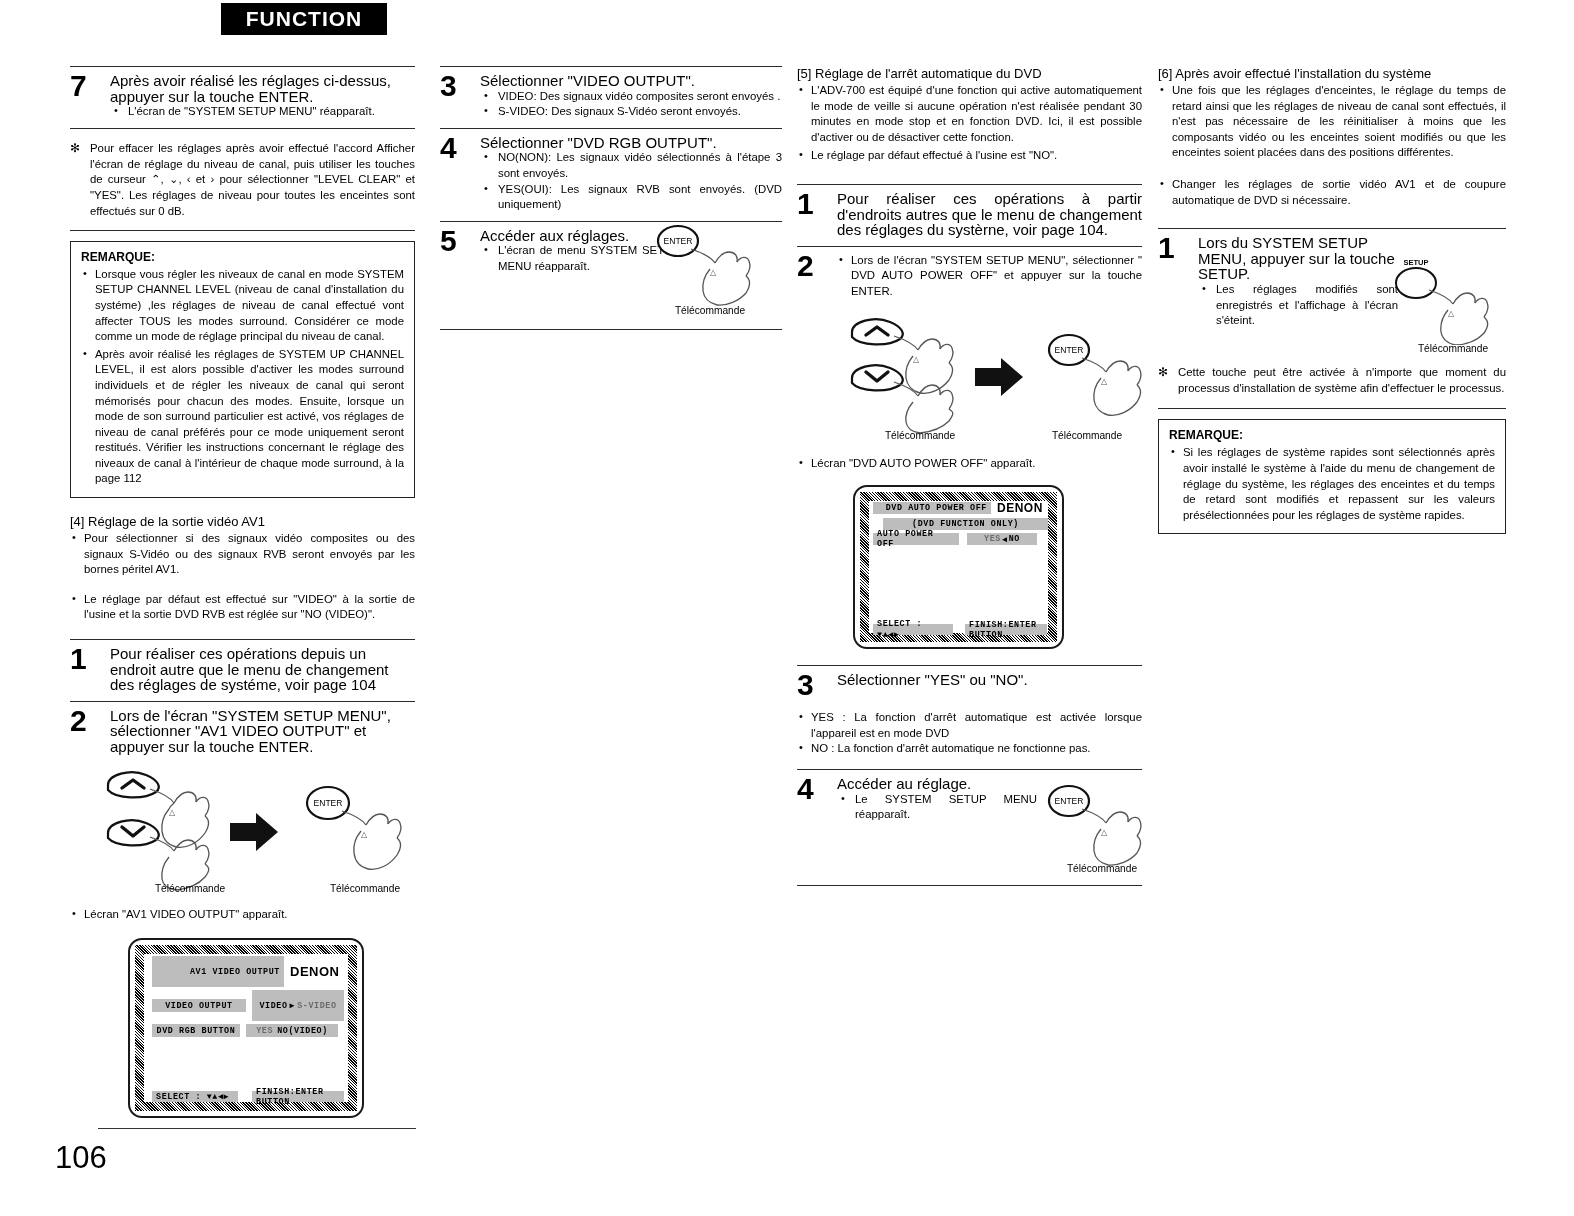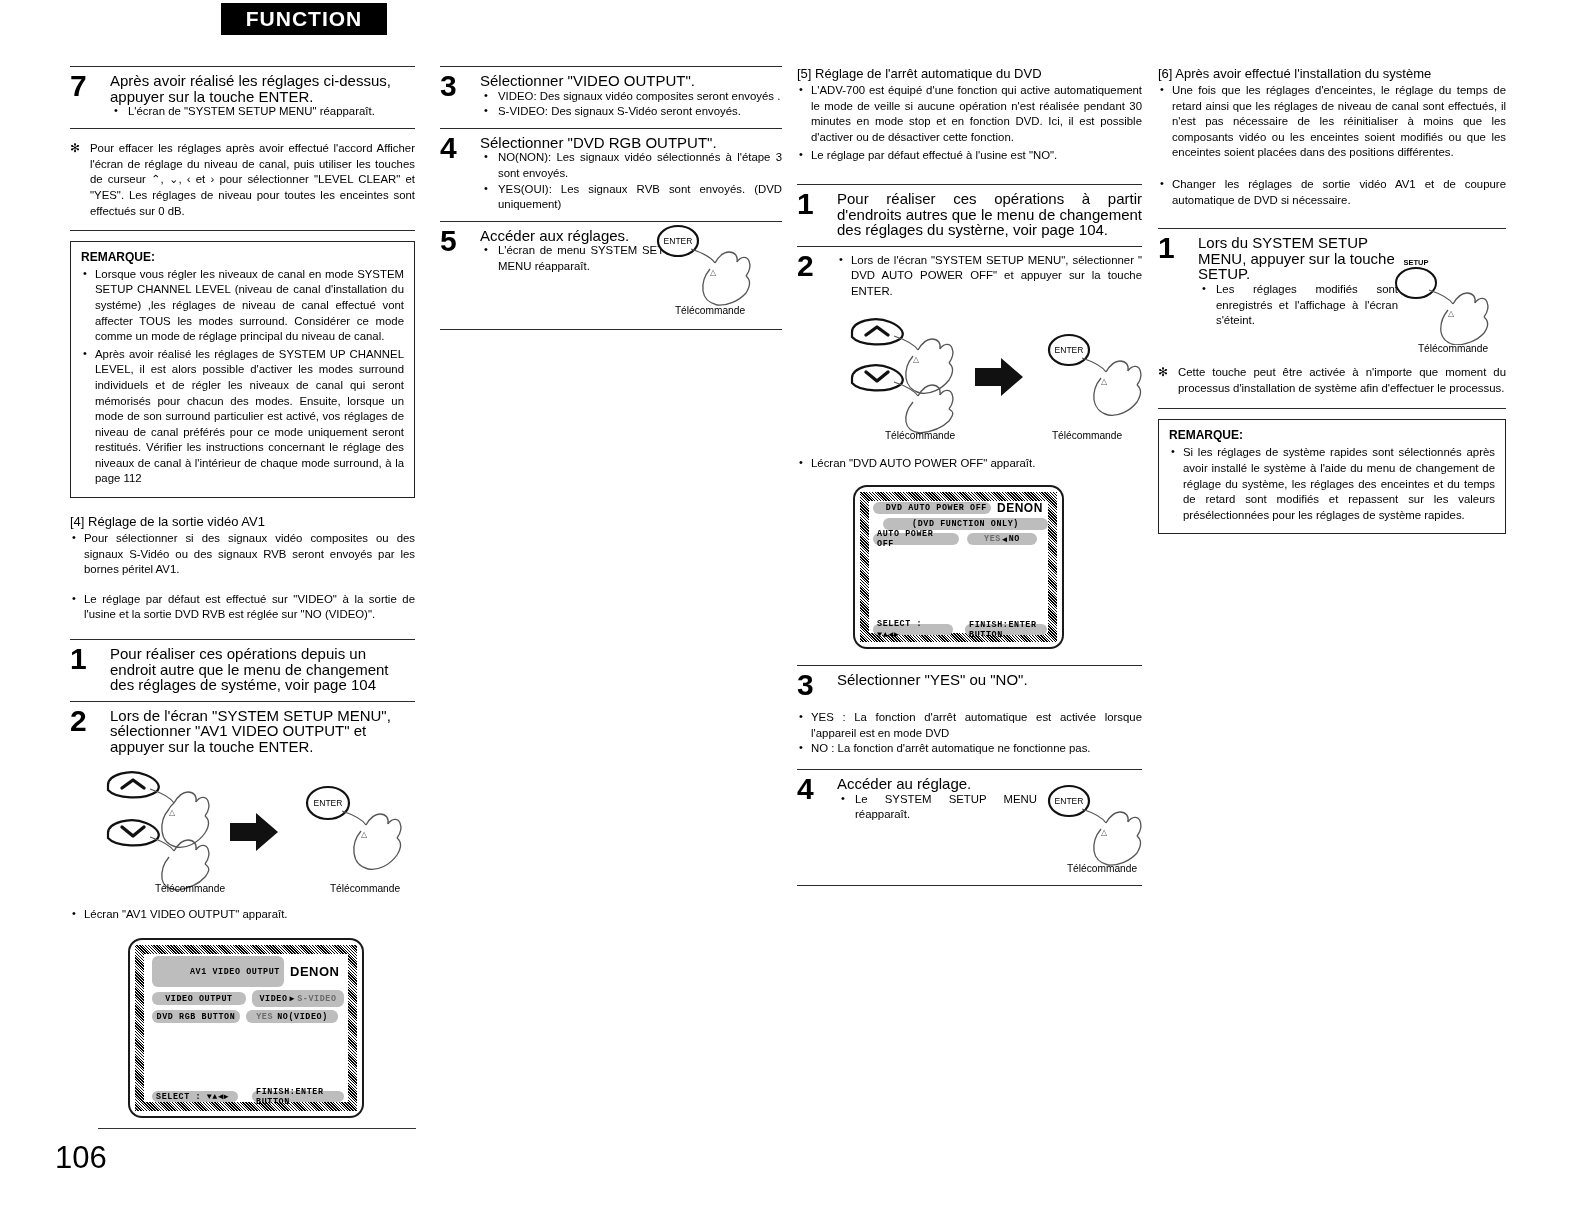--- a/index.html
+++ b/index.html
@@ -49,21 +49,21 @@
   .remote-cap{font-size:10.2px;text-align:center;margin-top:2px;}
 
   
   .tv{position:relative;border:2px solid #1a1a1a;border-radius:14px;background:#fff;}
   .noise{position:absolute;inset:5px;border:9px solid #000;
      border-image: repeating-linear-gradient(45deg,#000 0 1px,#fff 1px 2px) 9;}
   .osd{position:absolute;left:22px;right:18px;top:16px;}
   .osd-row{display:flex;align-items:center;margin-bottom:3px;}
   .bar{background:#bdbdbd;color:#000;font-family:"Liberation Mono",monospace;font-weight:bold;
        font-size:8.4px;letter-spacing:.6px;padding:2px 4px;box-sizing:border-box;
-       display:flex;align-items:center;border-radius:6px;}
+       display:flex;align-items:center;}
   .bar.t{justify-content:flex-end;}
   .bar.c{justify-content:center;}
   .denon{font-family:"Liberation Sans",sans-serif;font-weight:bold;font-size:13px;letter-spacing:.5px;margin-left:6px;}
   .osd-bottom{position:absolute;left:22px;right:18px;bottom:14px;display:flex;gap:14px;}
   .dim{color:#6a6a6a;}
   .sel{color:#000;}
 
   
   .pagenum{position:absolute;left:55px;top:1140px;font-size:31px;}
   .footrule{position:absolute;left:98px;top:1128px;width:318px;border-top:1px solid #333;} .gap8{height:8px;} .gap10{height:10px;}
@@ -189,21 +189,21 @@
 
     <div class="tv" style="margin-top:16px;margin-left:58px;width:232px;height:176px;">
       <div class="noise"></div>
       <div class="osd">
         <div class="osd-row">
           <div class="bar t" style="width:132px;height:31px;">AV1 VIDEO OUTPUT</div>
           <div class="denon">DENON</div>
         </div>
         <div class="osd-row">
           <div class="bar c" style="width:94px;height:13px;">VIDEO OUTPUT</div>
-          <div class="bar" style="width:92px;height:17px;margin-left:6px;justify-content:center;">
+          <div class="bar" style="width:92px;height:31px;margin-left:6px;justify-content:center;">
             <span class="sel">VIDEO</span>
             <span class="sel" style="margin:0 2px">▶</span>
             <span class="dim">S-VIDEO</span>
           </div>
         </div>
         <div class="osd-row">
           <div class="bar c" style="width:88px;height:13px;">DVD RGB BUTTON</div>
           <div class="bar" style="width:92px;height:13px;margin-left:6px;justify-content:center;">
             <span class="dim">YES</span>
             <span class="sel" style="margin-left:4px">NO(VIDEO)</span>

